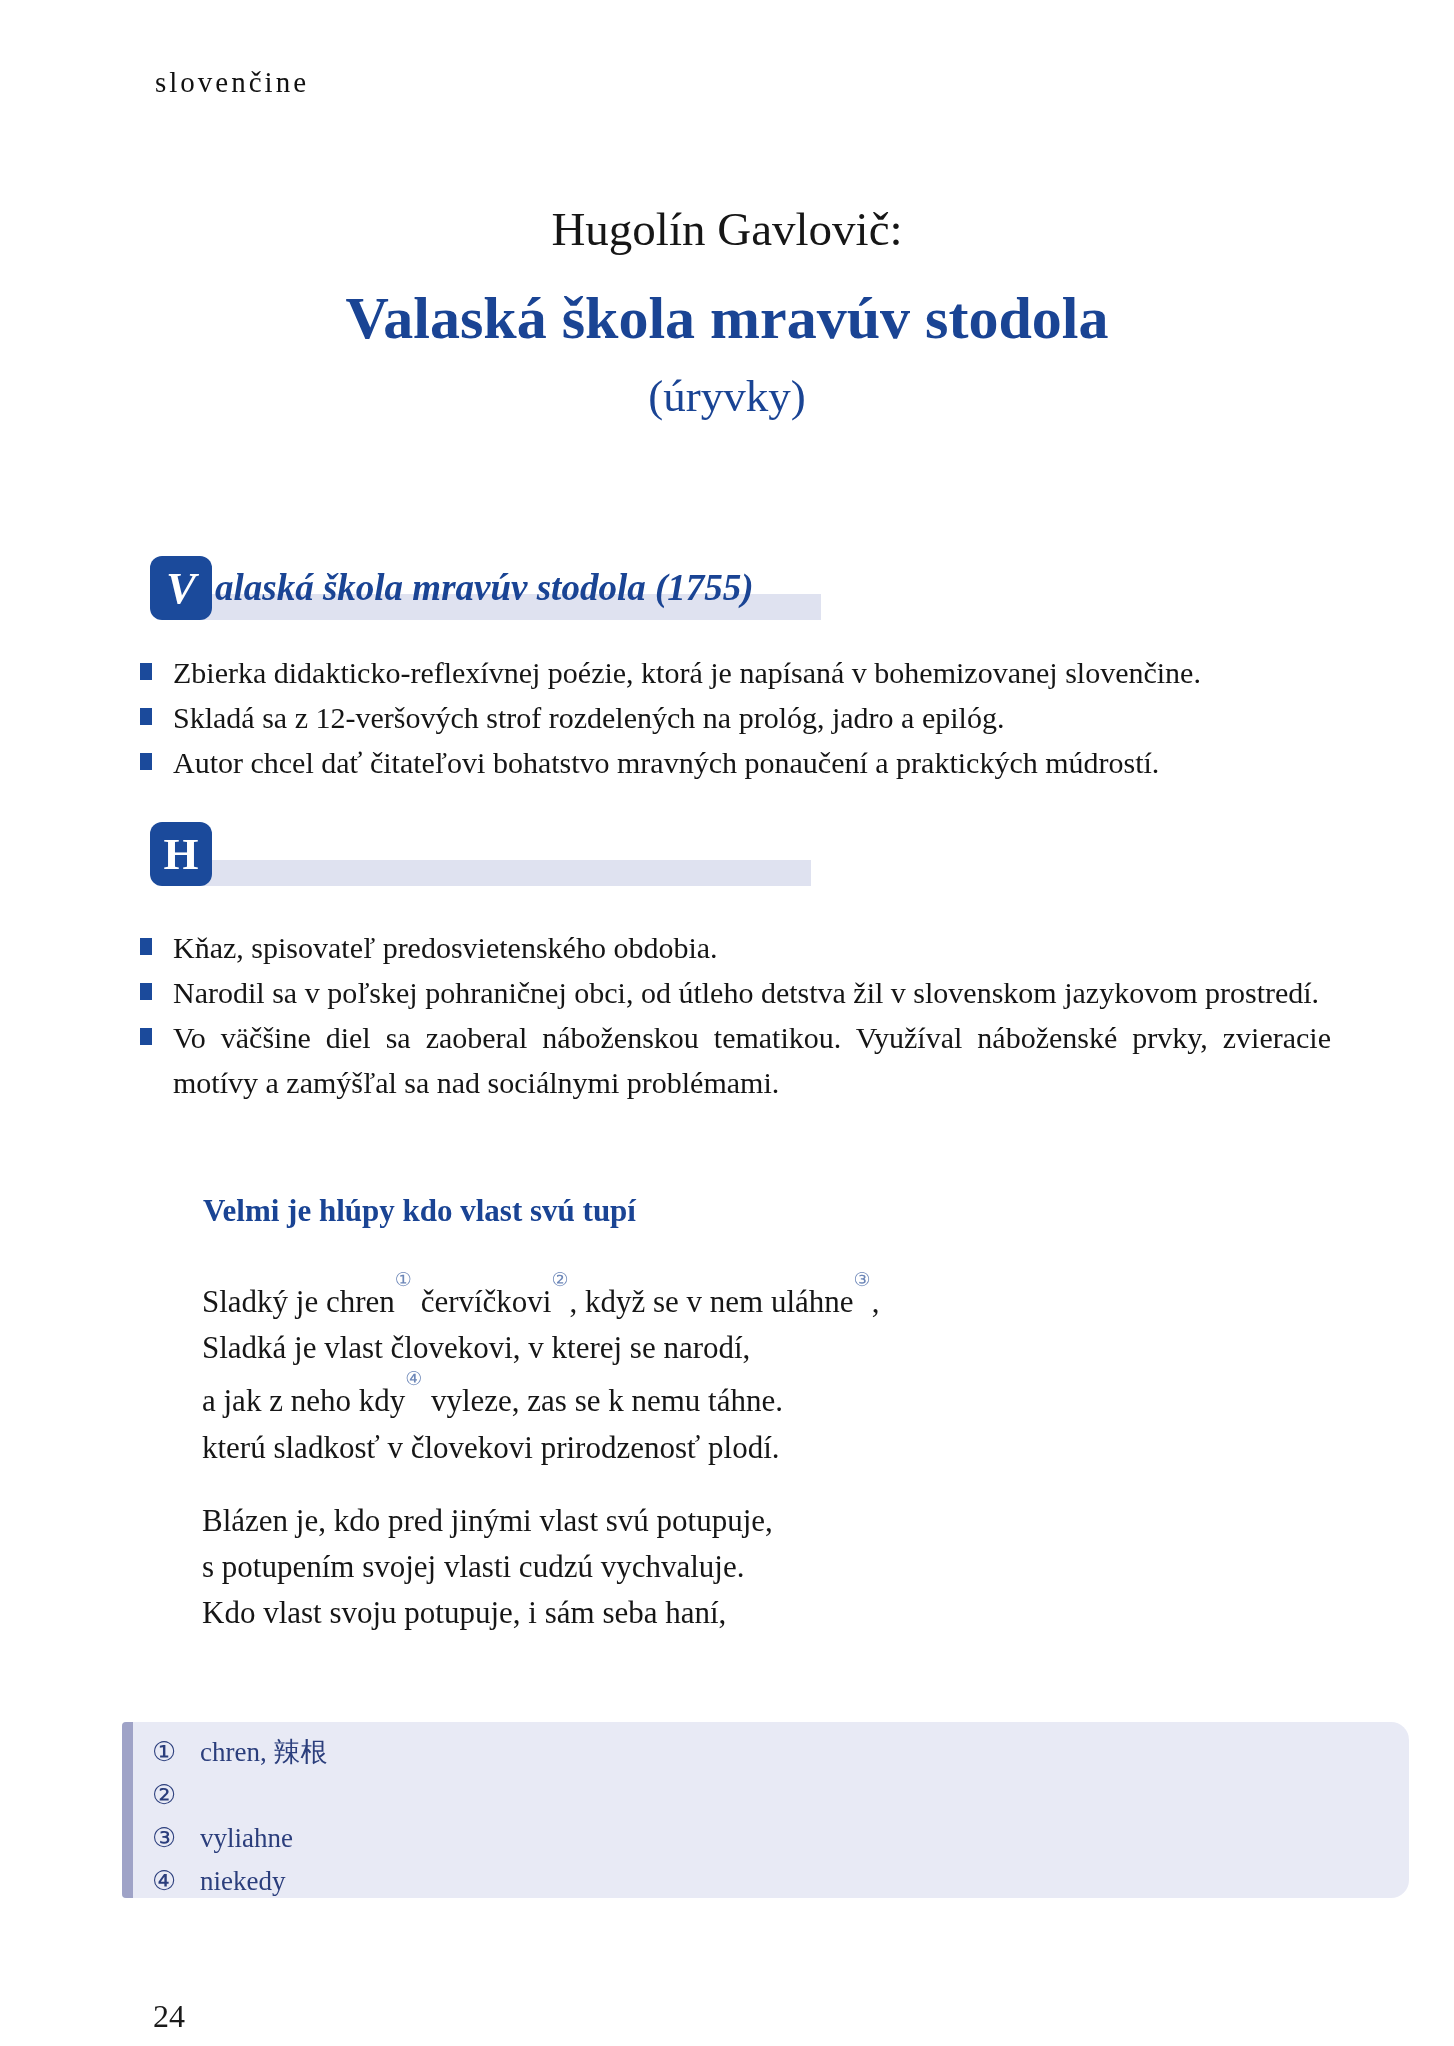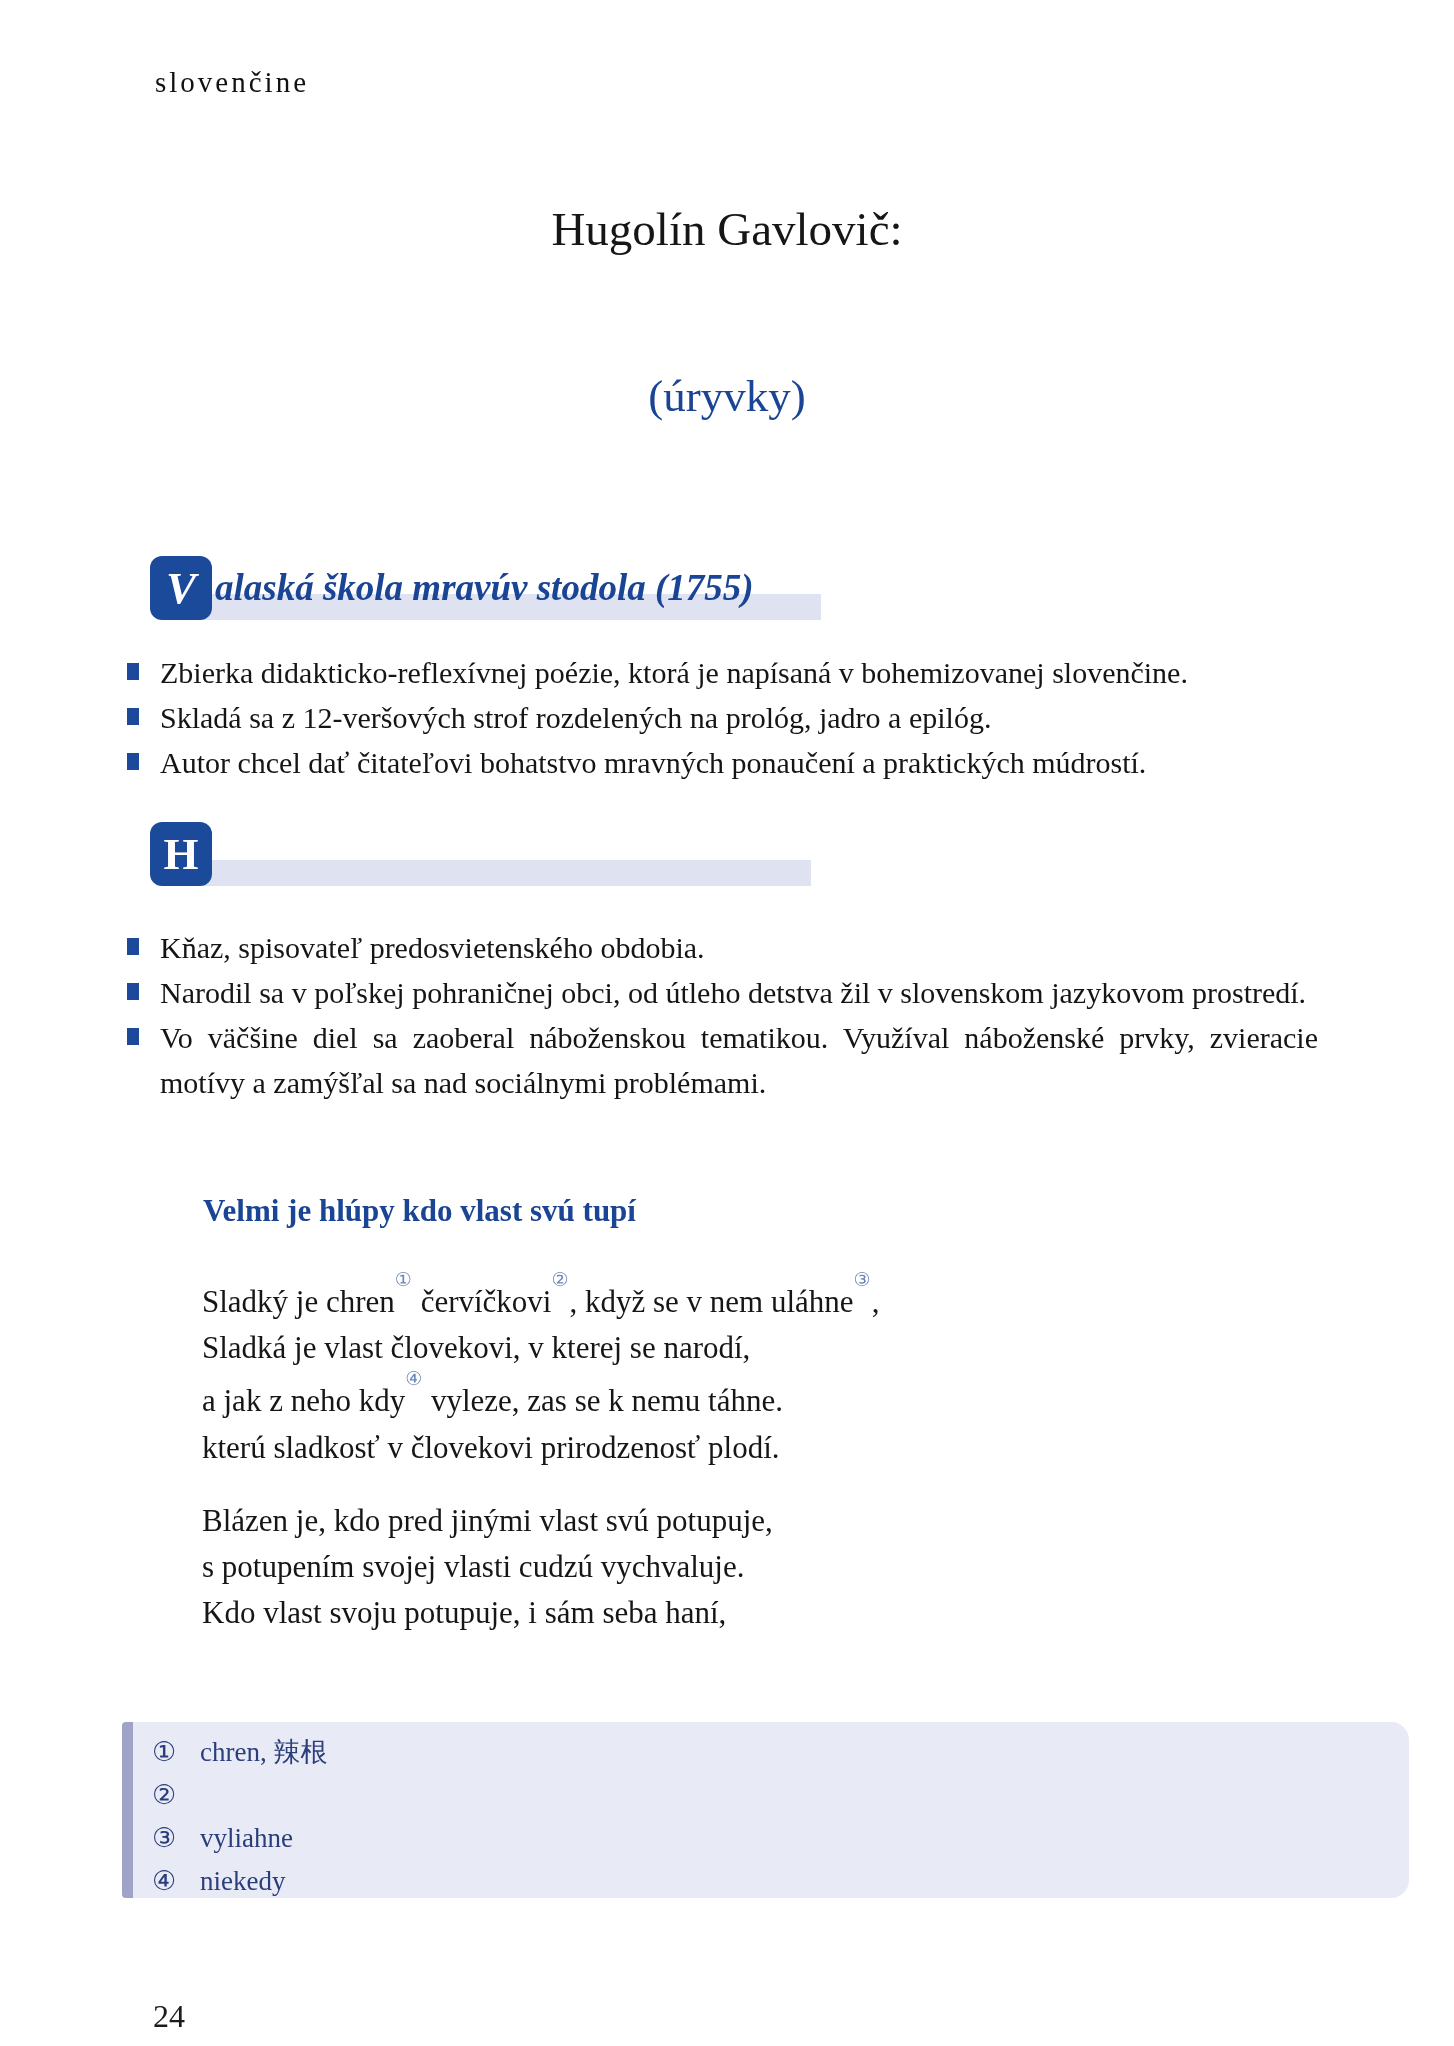--- a/index.html
+++ b/index.html
@@ -51,21 +51,21 @@
     font-size:45px; font-weight:bold;
   }
   .heading-text {
     position:relative; z-index:1;
     font-size:37px; font-weight:bold; color:#1a4494;
     line-height:64px; margin-left:3px; white-space:nowrap;
   }
   .italic { font-style:italic; }
 
   
-  .bullet-list { position:absolute; left:127px; width:1200px; }
+  .bullet-list { position:absolute; left:140px; width:1200px; }
   .list1 { top:650px; }
   .list2 { top:925px; }
   .bullet-item { display:flex; align-items:flex-start; }
   .bullet-square {
     flex:none; width:12px; height:17px;
     background:#1b4a9b; margin-top:13px;
   }
   .bullet-text {
     margin-left:21px; width:1158px;
     font-size:30px; line-height:45px;
@@ -109,20 +109,21 @@
   }
 </style>
 </head>
 <body>
 
 <div class="page">
 
   <div class="header-cn">slovenčine</div>
 
   <div class="title-author">Hugolín Gavlovič:</div>
+  <div class="title-work">Valaská škola mravúv stodola</div>
   <div class="title-sub">(úryvky)</div>
 
   <div class="section-heading heading1">
     <div class="band"></div>
     <div class="initial-box italic">
         <span>V</span>
       </div>
     <div class="heading-text italic">alaská škola mravúv stodola (1755)</div>
   </div>
 

